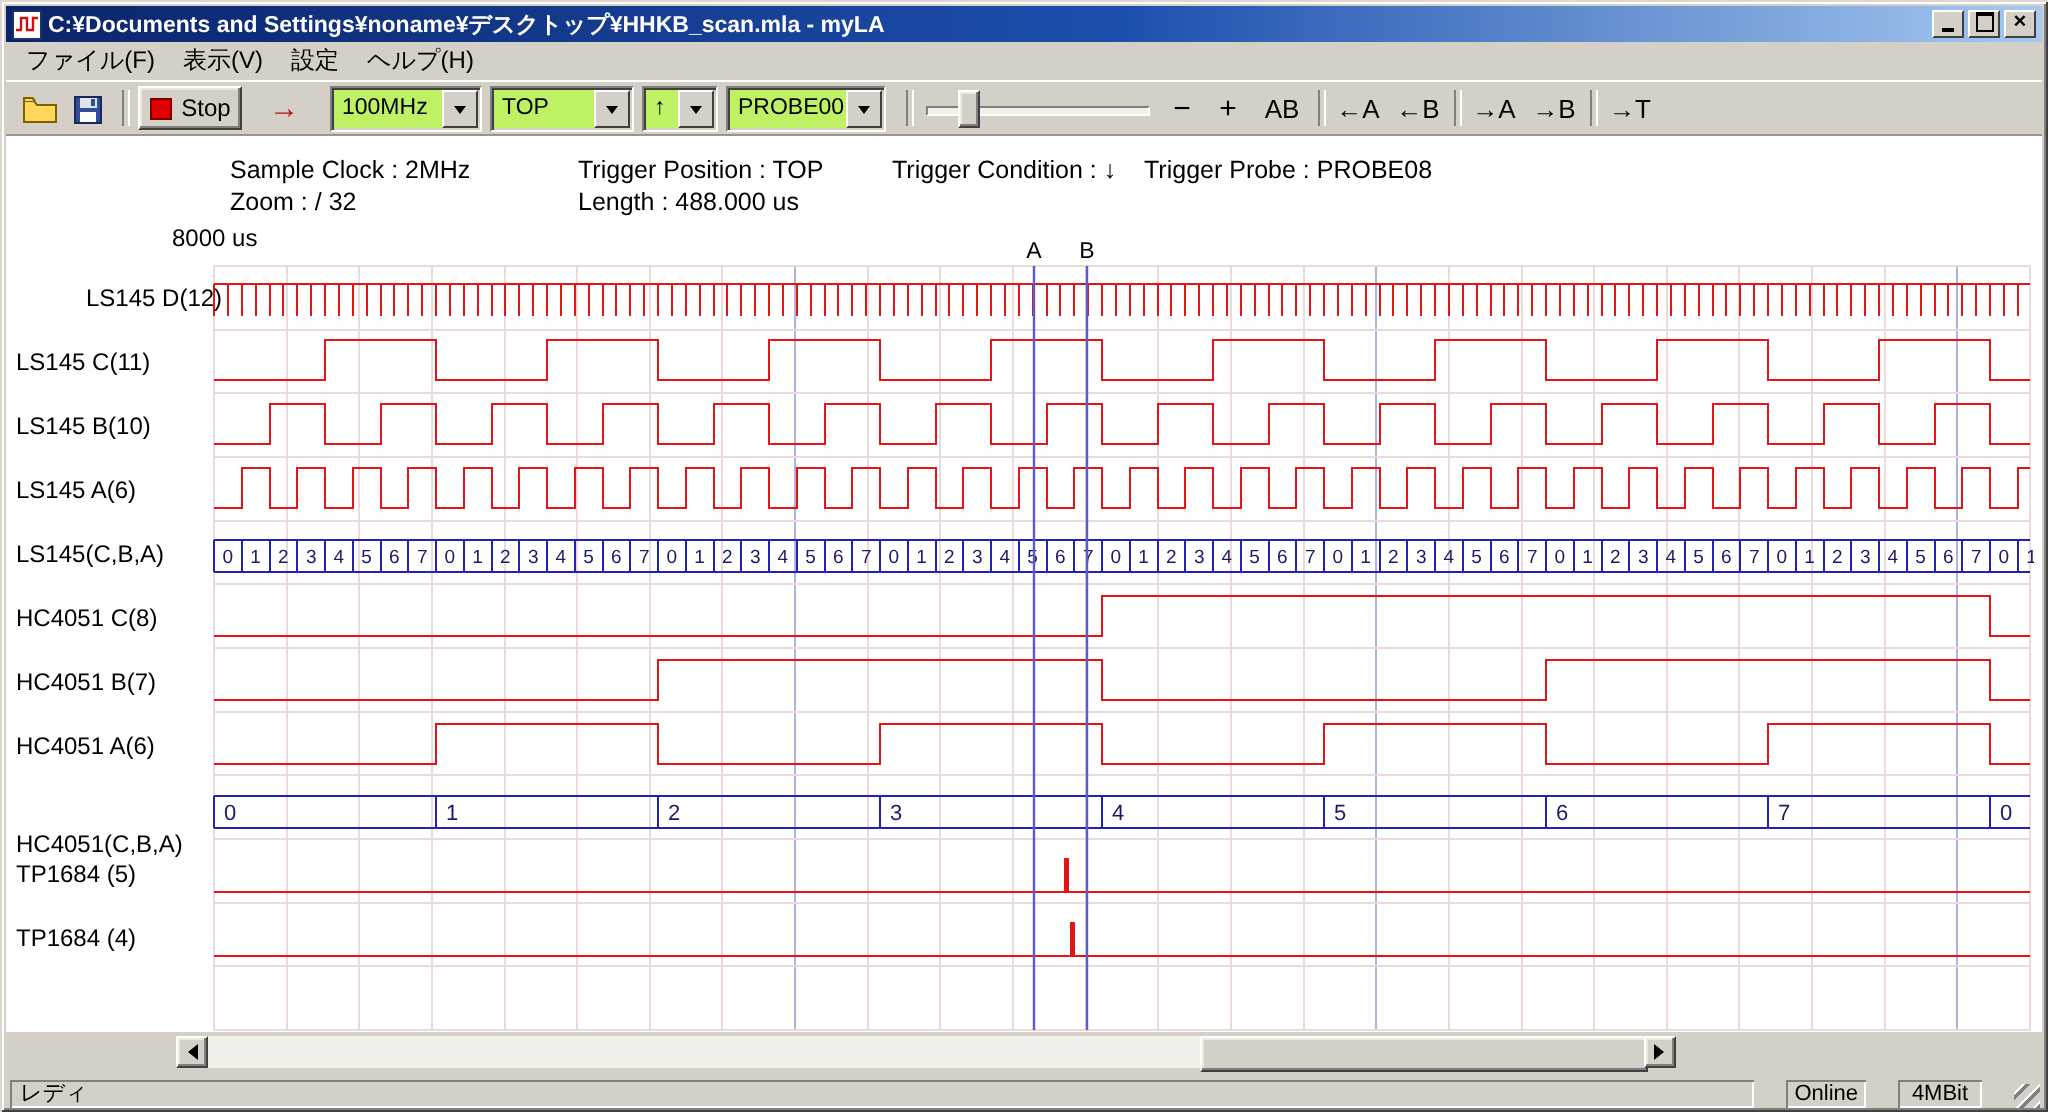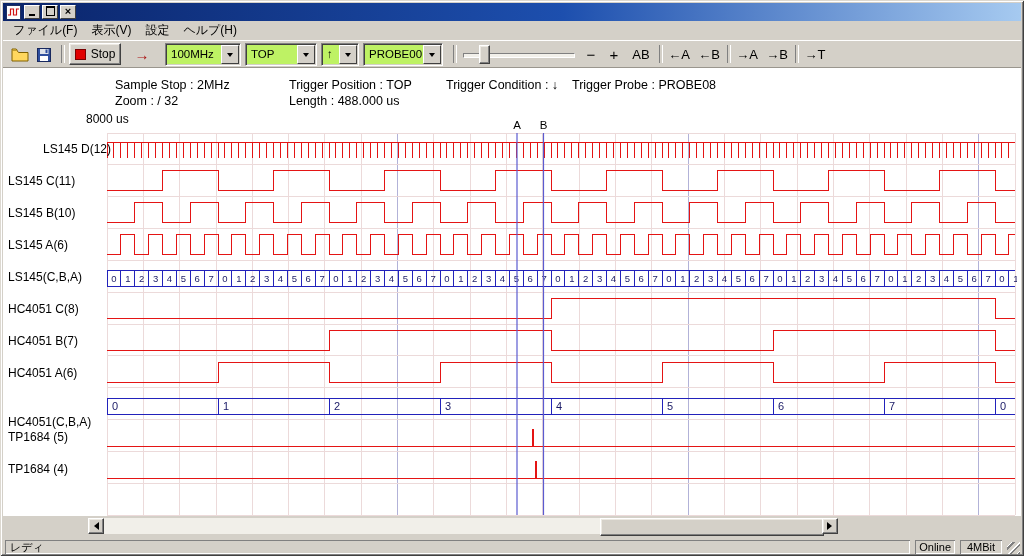--- a/index.html
+++ b/index.html
@@ -66,38 +66,39 @@
     border:1px solid;border-color:#fff #404040 #404040 #fff;box-shadow:inset -1px -1px 0 #808080,inset 1px 1px 0 #ece9e2;
     display:flex;align-items:center;justify-content:center}
   .sb-left{left:0}.sb-right{left:734px}
   .tri-l{width:0;height:0;border:4px solid transparent;border-right:5px solid #000;margin-left:-3px}
   .tri-r{width:0;height:0;border:4px solid transparent;border-left:5px solid #000;margin-right:-3px}
   .sb-track{position:absolute;left:16px;top:0;width:718px;height:16px;background:#f1efe9}
   .sb-thumb{position:absolute;left:496px;top:0;width:222px;height:16px;background:#d4d0c8;
     border:1px solid;border-color:#fff #404040 #404040 #fff;box-shadow:inset -1px -1px 0 #808080,inset 1px 1px 0 #ece9e2}
   
   .statusbar{position:absolute;left:3px;top:537px;right:3px;height:17px;background:#d4d0c8;z-index:20;
-    display:flex;align-items:center;gap:5px;padding:1px 1px 1px 2px;font-size:11px}
+    display:flex;align-items:center;gap:16px;padding:1px 1px 1px 2px;font-size:11px}
   .status-main{flex:1;height:14px;line-height:14px;padding:0 5px;
     box-shadow:inset 1px 1px 0 #808080, inset -1px -1px 0 #fff}
   .status-cell{height:14px;line-height:14px;padding:0 4px;text-align:center;
     box-shadow:inset 1px 1px 0 #808080, inset -1px -1px 0 #fff}
   .resize-grip{width:13px;height:13px;align-self:flex-end;
     background:repeating-linear-gradient(135deg,transparent 0 3px,#fff 3px 4px,#808080 4px 6px)}
 </style>
 </head>
 <body>
 
 <div class="titlebar">
   <span class="app-icon">
     <svg width="15" height="15" viewBox="0 0 15 15">
       <rect x="0.5" y="0.5" width="14" height="14" fill="#fff" stroke="#203060"></rect>
       <polyline points="2,10 4.5,10 4.5,4 7.5,4 7.5,10 10.5,10 10.5,4 13,4" stroke="#d01010" fill="none" stroke-width="1.2"></polyline>
     </svg>
   </span>
+  <span class="title-text">C:¥Documents and Settings¥noname¥デスクトップ¥HHKB_scan.mla - myLA</span>
   <span class="win-buttons">
     <button class="winbtn">
         <span class="g-min"></span>
       </button>
     <button class="winbtn">
         <span class="g-max"></span>
       </button>
     <button class="winbtn">
         <span class="g-close">×</span>
       </button>
@@ -174,21 +175,21 @@
   <button class="tb-flat" style="left:692px;width:28px">←B</button>
   <span class="tb-sep" style="left:724px"></span>
   <button class="tb-flat" style="left:730px;width:28px">→A</button>
   <button class="tb-flat" style="left:760px;width:28px">→B</button>
   <span class="tb-sep" style="left:792px"></span>
   <button class="tb-flat" style="left:798px;width:28px">→T</button>
 </div>
 
 <div class="client"></div>
 
-<div class="info-item" style="left:115px;top:78px">Sample Stop : 2MHz</div>
+<div class="info-item" style="left:115px;top:78px">Sample Clock : 2MHz</div>
 <div class="info-item" style="left:289px;top:78px">Trigger Position : TOP</div>
 <div class="info-item" style="left:446px;top:78px">Trigger Condition : ↓</div>
 <div class="info-item" style="left:572px;top:78px">Trigger Probe : PROBE08</div>
 <div class="info-item" style="left:115px;top:94px">Zoom : /  32</div>
 <div class="info-item" style="left:289px;top:94px">Length : 488.000 us</div>
 <div class="info-item" style="left:86px;top:112px;font-size:12px">8000 us</div>
 
 <div id="channel-labels">
     <div class="ch-label" style="top: 142px; margin-left: 35px;">LS145 D(12)</div>
     <div class="ch-label" style="top: 174px;">LS145 C(11)</div>

